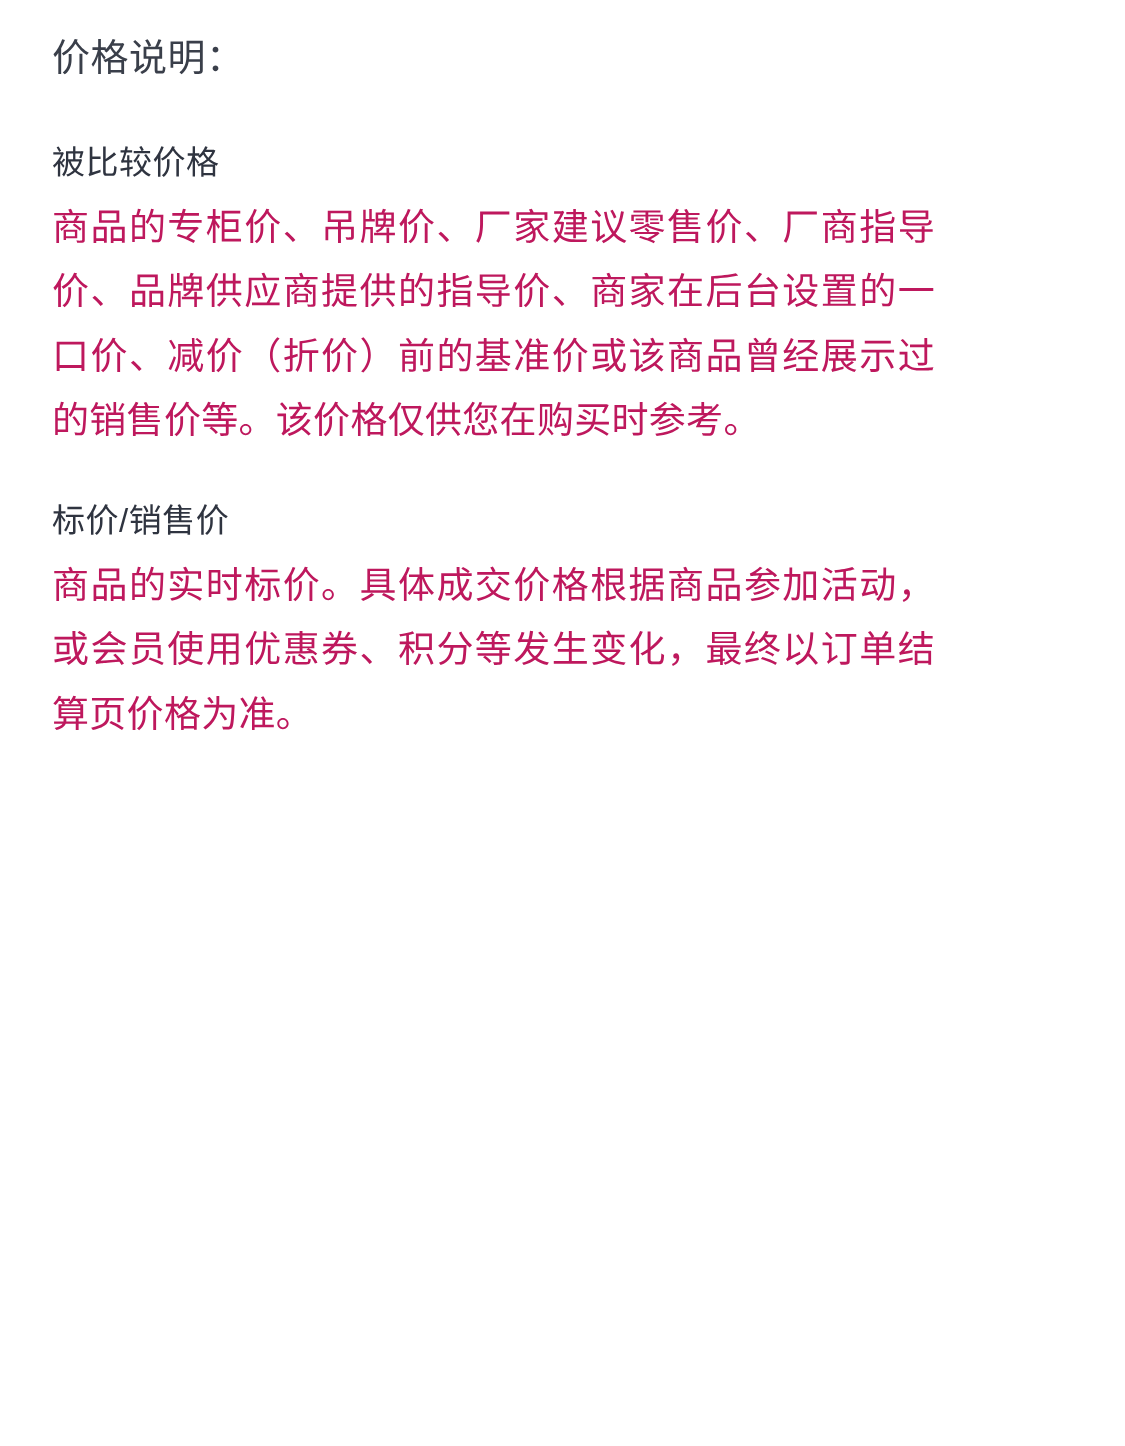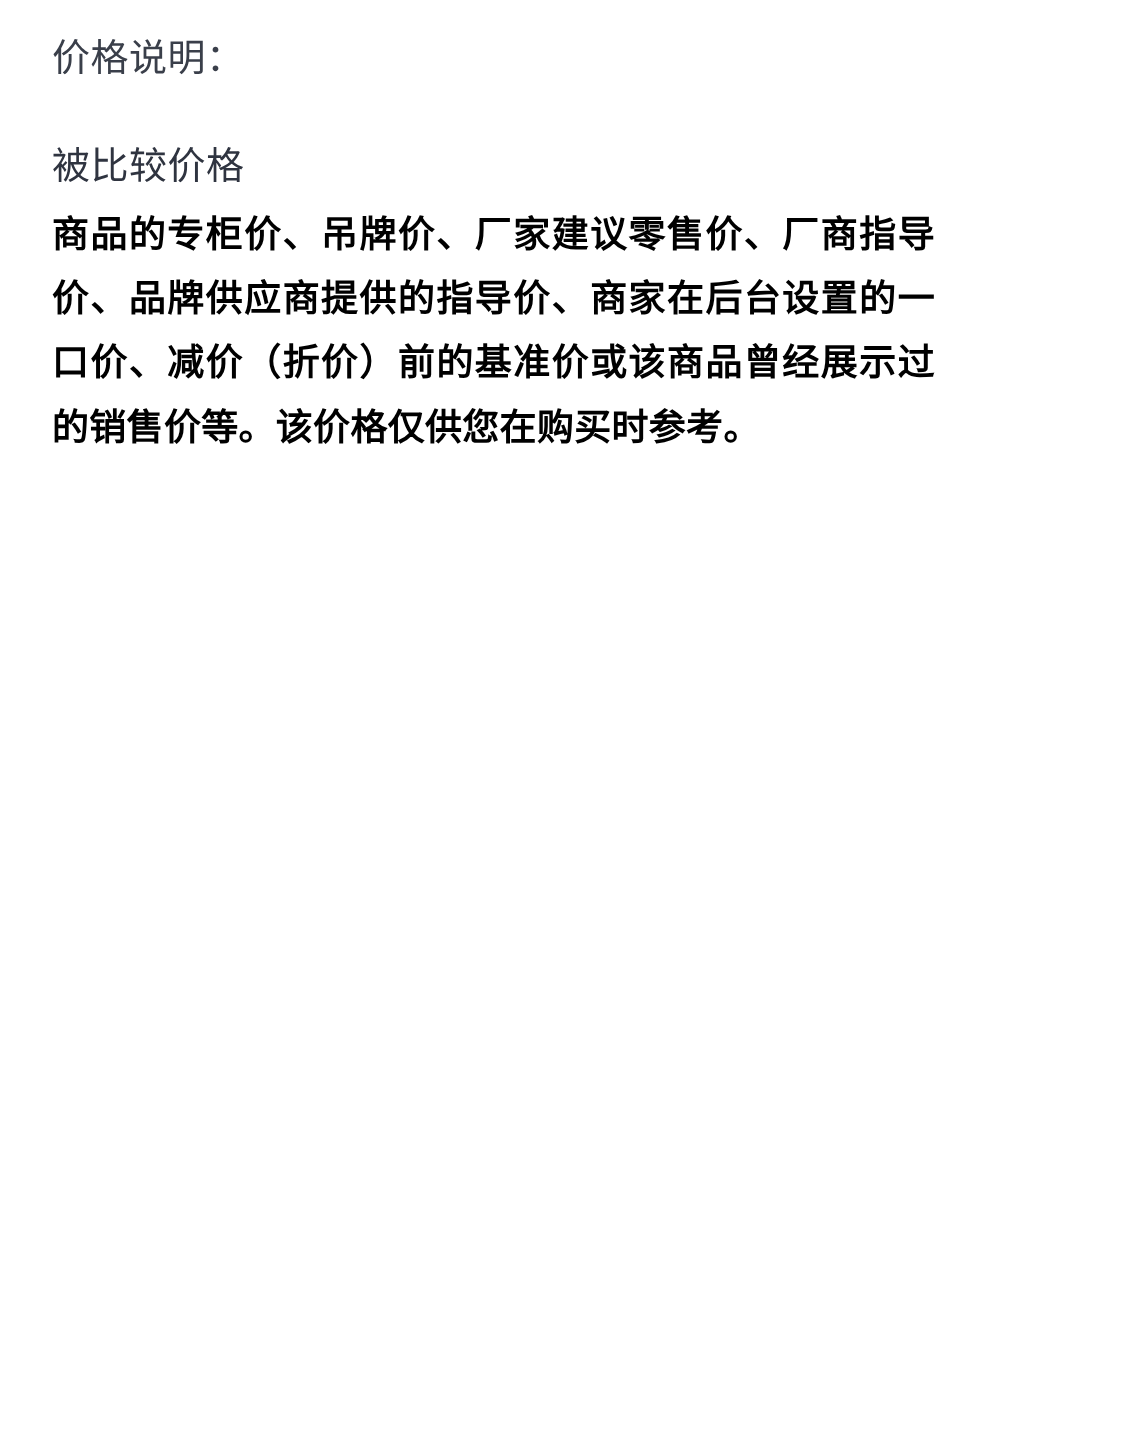--- a/index.html
+++ b/index.html
@@ -29,32 +29,32 @@
     letter-spacing: 0.5px;
     margin: 0 0 58px 0;
   }
   .section {
     margin: 0 0 46px 0;
   }
   .section:last-child {
     margin-bottom: 0;
   }
   .section-heading {
-    font-size: 38px;
+    font-size: 33px;
     line-height: 1.35;
     color: #2f3440;
     font-weight: 400;
     letter-spacing: 0.5px;
     margin: 0 0 10px 0;
   }
   .section-body {
     font-size: 37px;
     line-height: 1.74;
-    color: #000000;
-    font-weight: 700;
+    color: #be185d;
+    font-weight: 400;
     letter-spacing: 0.3px;
     margin: 0;
     text-align: justify;
     text-justify: inter-ideograph;
   }
   .para-block {
     margin: 0 0 46px 0;
   }
   .para-block:last-child {
     margin-bottom: 0;
@@ -68,20 +68,24 @@
 
 <div class="page">
 
   <h1 class="doc-title">价格说明：</h1>
 
   <section class="section">
     <h2 class="section-heading">被比较价格</h2>
     <p class="section-body">商品的专柜价、吊牌价、厂家建议零售价、厂商指导价、品牌供应商提供的指导价、商家在后台设置的一口价、减价（折价）前的基准价或该商品曾经展示过的销售价等。该价格仅供您在购买时参考。</p>
   </section>
 
+  <section class="section">
+    <h2 class="section-heading">标价/销售价</h2>
+    <p class="section-body">商品的实时标价。具体成交价格根据商品参加活动，或会员使用优惠券、积分等发生变化，最终以订单结算页价格为准。</p>
+  </section>
 
   <div class="spacer-lg"></div>
 
 
   <div class="spacer-lg"></div>
 
 
 </div>
 
 </body></html>

